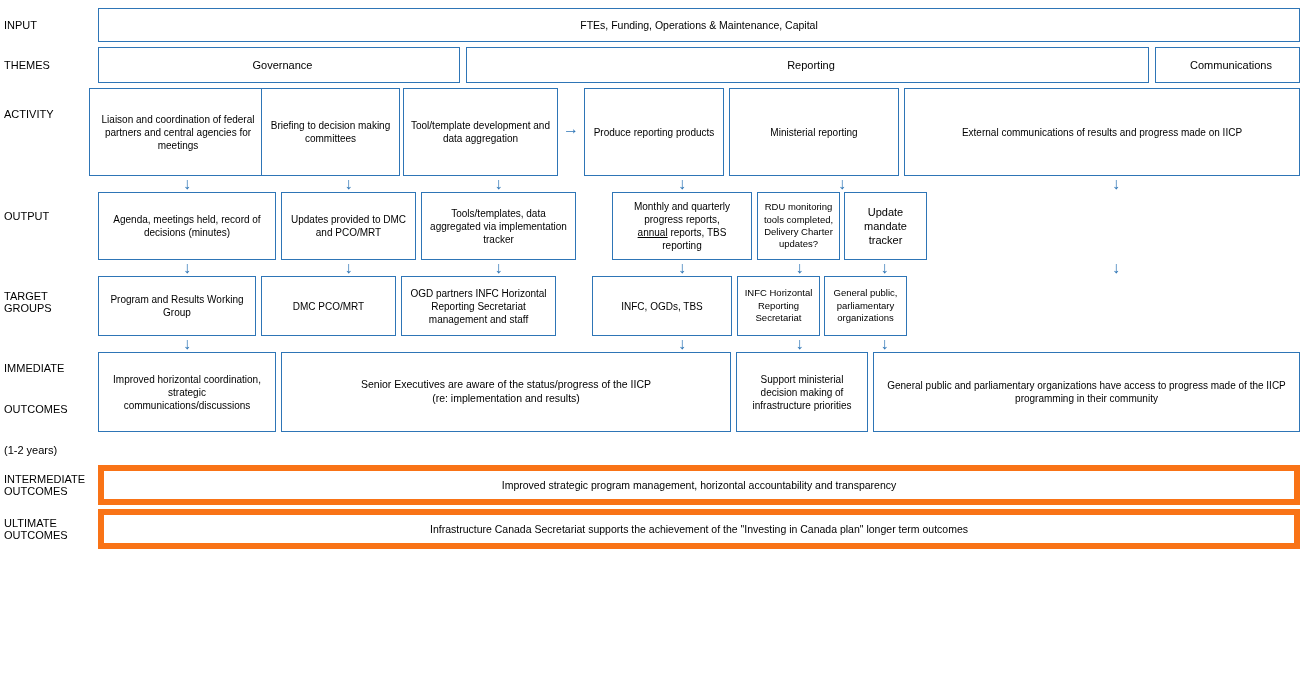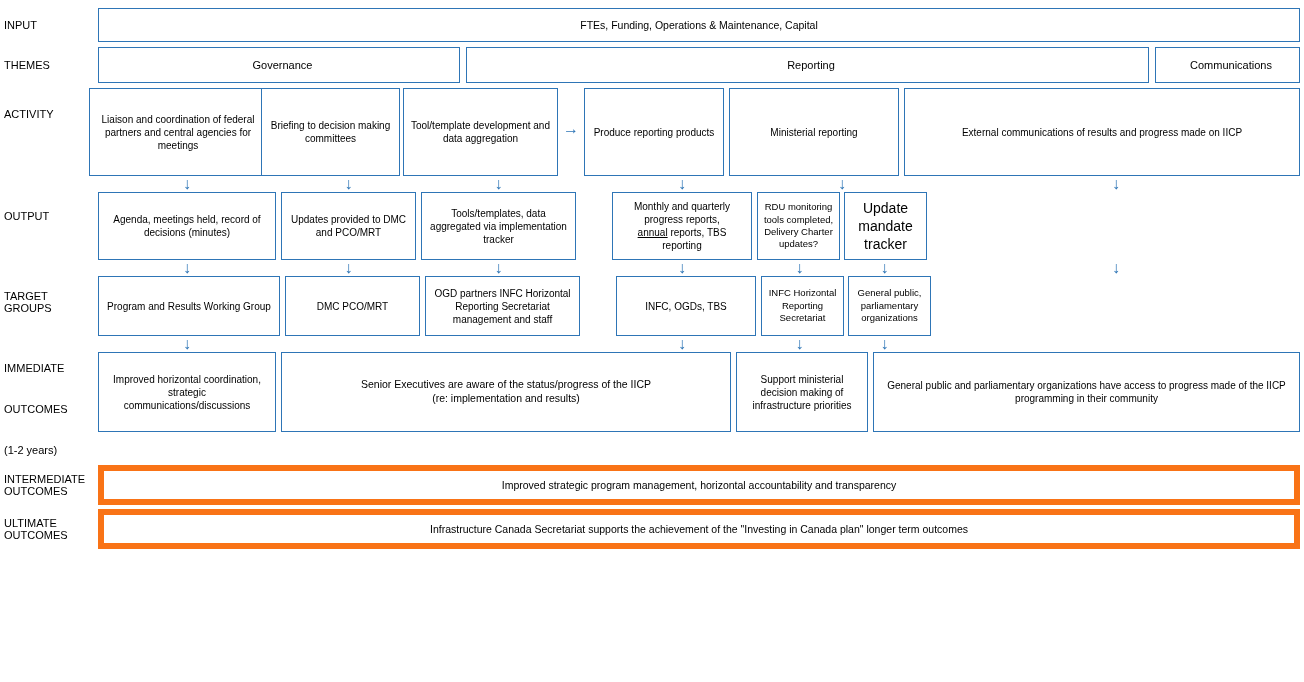--- a/index.html
+++ b/index.html
@@ -205,21 +205,21 @@
       <div class="flow-box" style="width:155px;min-height:68px;">Tools/templates, data aggregated via implementation tracker</div>
       <div style="width:26px;"></div>
 
       <div class="flow-box" style="width:140px;min-height:68px;flex-direction:column;font-size:10px;">
         <span>Monthly and quarterly progress reports,</span>
         <span><span class="underline">annual</span><span> reports, TBS reporting</span></span>
       </div>
 
       <div style="display:flex;gap:4px;width:170px;">
         <div class="flow-box" style="flex:1;min-height:68px;font-size:9.5px;">RDU monitoring tools completed, Delivery Charter updates?</div>
-        <div class="flow-box" style="flex:1;min-height:68px;font-size:14px;text-align:center;">Update mandate tracker</div>
+        <div class="flow-box" style="flex:1;min-height:68px;font-size:11px;text-align:center;">Update mandate tracker</div>
       </div>
     </div>
   </div>
 
   <div style="display:flex;margin-left:94px;gap:5px;">
     <div style="width:178px;display:flex;justify-content:center;">
         <span class="arrow-dn">↓</span>
       </div>
     <div style="width:135px;display:flex;justify-content:center;">
         <span class="arrow-dn">↓</span>
@@ -240,21 +240,21 @@
         <span class="arrow-dn">↓</span>
       </div>
   </div>
 
   <div class="row" style="margin-bottom:0px;align-items:flex-start;">
     <div class="section-label" style="width:90px;min-width:90px;padding-top:14px;">
       <span class="label-text">TARGET</span>
       <span class="label-text">GROUPS</span>
     </div>
     <div style="flex:1;display:flex;align-items:flex-start;padding-left:4px;gap:5px;">
-      <div class="flow-box" style="width:182px;min-height:60px;">Program and Results Working Group</div>
+      <div class="flow-box" style="width:158px;min-height:60px;">Program and Results Working Group</div>
       <div class="flow-box" style="width:135px;min-height:60px;">DMC PCO/MRT</div>
       <div class="flow-box" style="width:155px;min-height:60px;">OGD partners INFC Horizontal Reporting Secretariat management and staff</div>
       <div style="width:26px;"></div>
       <div class="flow-box" style="width:140px;min-height:60px;">INFC, OGDs, TBS</div>
       <div style="display:flex;gap:4px;width:170px;">
         <div class="flow-box" style="flex:1;min-height:60px;font-size:9.5px;">INFC Horizontal Reporting Secretariat</div>
         <div class="flow-box" style="flex:1;min-height:60px;font-size:9.5px;">General public, parliamentary organizations</div>
       </div>
       <div style="flex:1;min-width:140px;"></div>
     </div>

